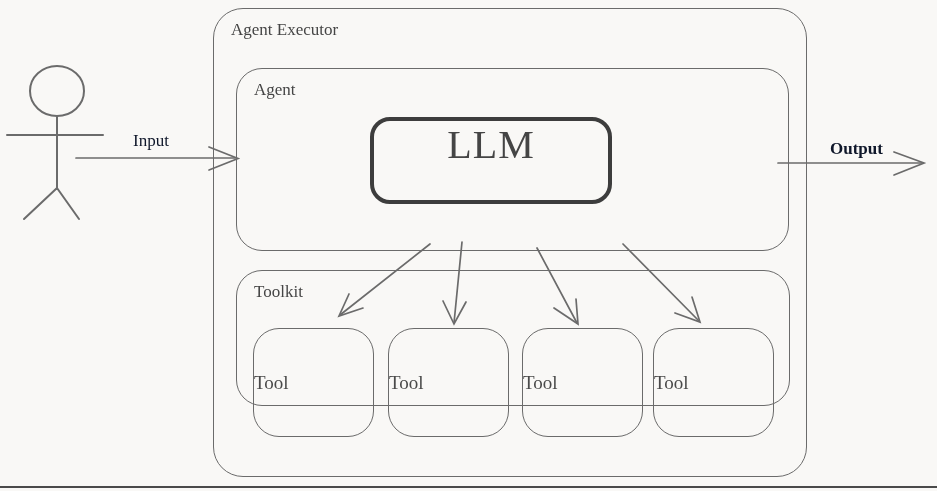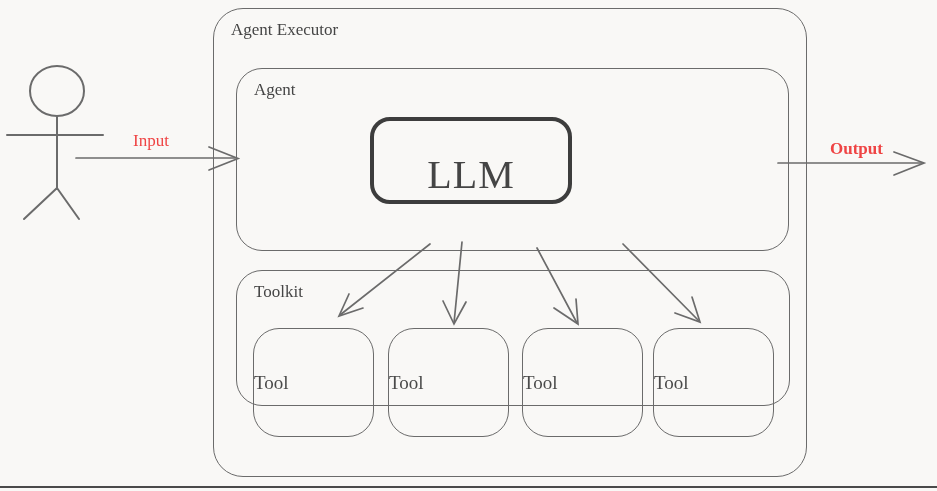--- a/index.html
+++ b/index.html
@@ -30,26 +30,26 @@
     font-size: 17px;
     line-height: 1.1;
     color: #454545;
     white-space: nowrap;
   }
   .agent-executor { left: 213px; top: 8px;   width: 594px; height: 469px; border-radius: 30px; }
   .agent         { left: 22px;  top: 59px;  width: 553px; height: 183px; border-radius: 26px; padding-left: 44px; }
   .toolkit       { left: 22px;  top: 261px; width: 554px; height: 136px; border-radius: 26px; }
   .llm {
     position: absolute;
-    left: 133px; top: 48px; width: 202px; height: 87px;
+    left: 133px; top: 48px; width: 242px; height: 87px;
     border: 4px solid #3d3d3d;
     border-radius: 20px;
     box-sizing: border-box;
     display: flex;
-    align-items: flex-end;
+    align-items: flex-start;
     justify-content: center;
   }
   .llm-label {
     font-size: 40px;
     letter-spacing: 1px;
     color: #454545;
     padding-bottom: 2px;
   }
   .tool {
     position: absolute;
@@ -63,21 +63,21 @@
     align-items: center;
   }
   .tool-label { font-size: 19px; color: #4a4a4a; }
   .tool-1 { left: 16px;  }
   .tool-2 { left: 151px; }
   .tool-3 { left: 285px; }
   .tool-4 { left: 416px; }
   .flow-label {
     position: absolute;
     font-size: 17px;
-    color: #ef4444;
+    color: #0f172a;
     white-space: nowrap;
   }
   .input-label  { left: 133px; top: 131px; }
   .output-label { left: 830px; top: 139px; font-weight: bold; }
   .overlay {
     position: absolute;
     left: 0; top: 0;
     width: 937px;
     height: 491px;
     pointer-events: none;

